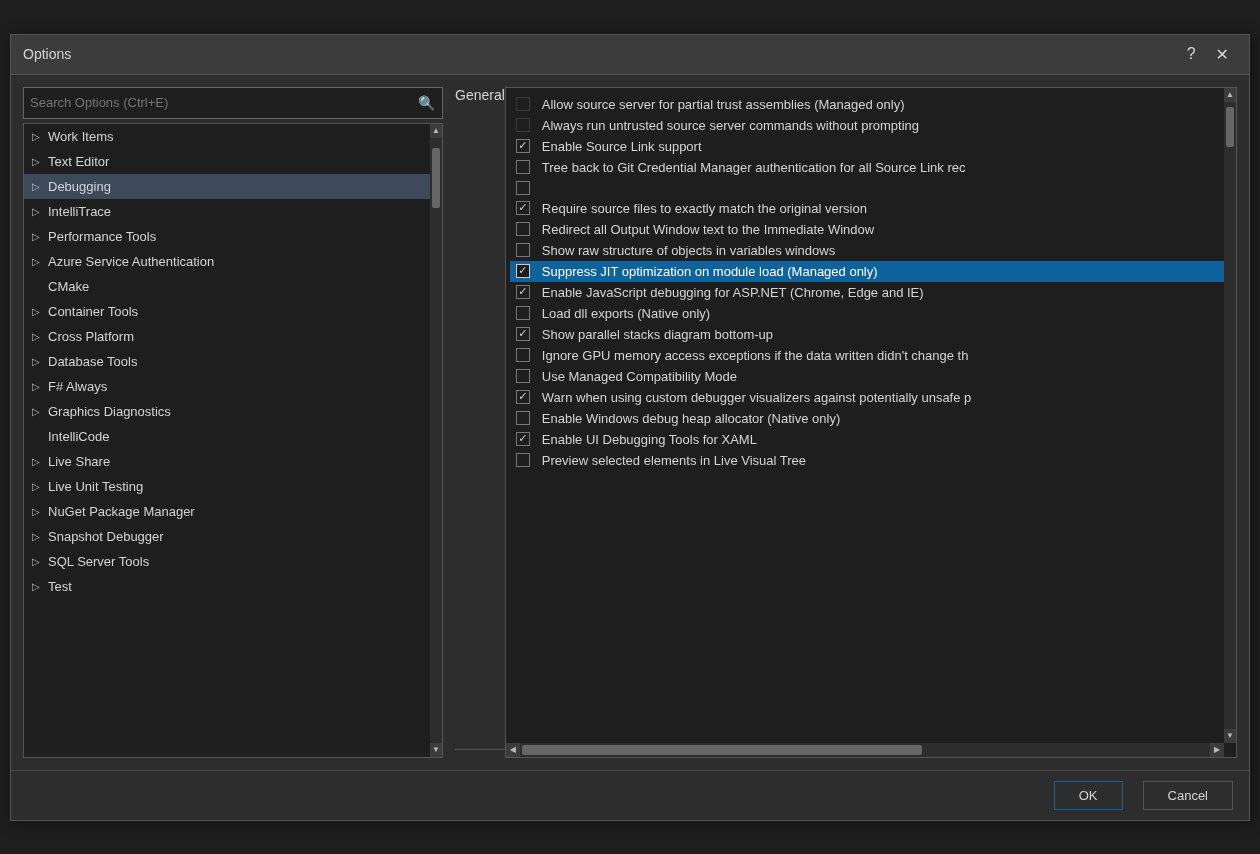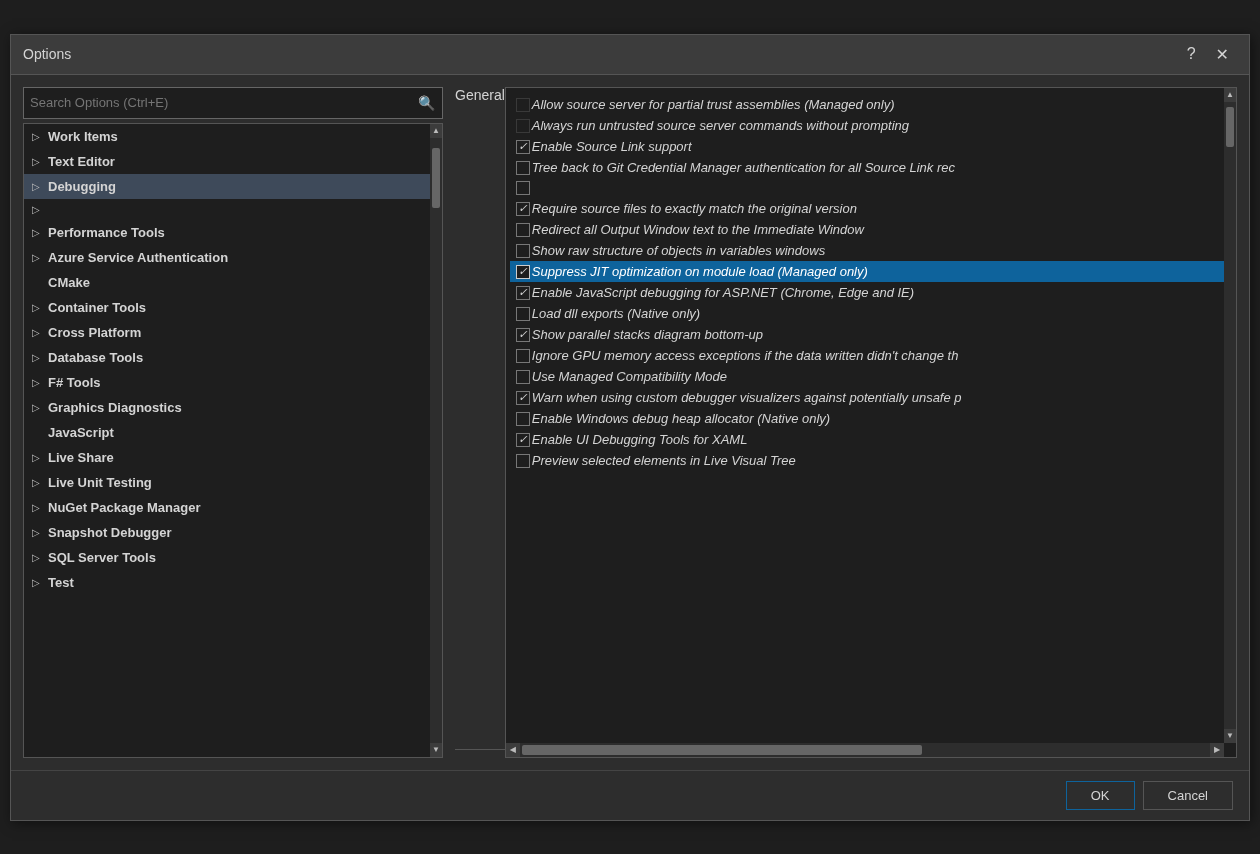--- a/index.html
+++ b/index.html
@@ -104,21 +104,21 @@
       color: #d4d4d4;
       user-select: none;
       gap: 4px;
     }
     .tree-item.selected { background: #3e4a5a; }
     .chevron {
       font-size: 10px;
       width: 12px;
       color: #bbb;
     }
-    .tree-label { flex: 1; font-weight: bold; }
+    .tree-label { flex: 1; }
     .right-panel {
       flex: 1;
       display: flex;
       flex-direction: row;
       overflow: hidden;
     }
     .panel-title {
       font-size: 14px;
       color: #d4d4d4;
       margin-bottom: 8px;
@@ -135,27 +135,26 @@
       flex-direction: column;
     }
     .options-scroll {
       flex: 1;
       overflow-y: auto;
       overflow-x: auto;
       padding: 6px 4px;
     }
     .option-row {
       display: flex;
-      align-items: flex-end;
+      align-items: flex-start;
       padding: 3px 6px;
-      gap: 2px;
+      gap: 12px;
       min-width: 700px;
       color: #d4d4d4;
       cursor: pointer;
-      font-style: italic;
     }
     .option-row.highlighted { background: #0e639c; color: #fff; }
     .option-row.highlighted .cb { border-color: #ccc; }
     .cb {
       width: 14px;
       height: 14px;
       border: 1px solid #777;
       background: #1e1e1e;
       flex-shrink: 0;
       display: flex;
@@ -202,21 +201,21 @@
     }
     .v-thumb {
       background: #666;
       border-radius: 2px;
       margin: 2px;
     }
     .dialog-footer {
       display: flex;
       justify-content: flex-end;
       padding: 10px 16px;
-      gap: 8px;
+      gap: 20px;
       border-top: 1px solid #444;
       flex-shrink: 0;
     }
     .footer-btn {
       padding: 6px 24px;
       font-size: 13px;
       cursor: pointer;
       font-family: 'Segoe UI', sans-serif;
     }
     .btn-ok {
@@ -291,20 +290,21 @@
             <div class="tree-item">
               <span class="chevron">▷</span>
               <span class="tree-label">Text Editor</span>
             </div>
             <div class="tree-item selected">
               <span class="chevron">▷</span>
               <span class="tree-label">Debugging</span>
             </div>
             <div class="tree-item">
               <span class="chevron">▷</span>
+              <span class="tree-label">IntelliTrace</span>
             </div>
             <div class="tree-item">
               <span class="chevron">▷</span>
               <span class="tree-label">Performance Tools</span>
             </div>
             <div class="tree-item">
               <span class="chevron">▷</span>
               <span class="tree-label">Azure Service Authentication</span>
             </div>
             <div class="tree-item">
@@ -318,29 +318,29 @@
             <div class="tree-item">
               <span class="chevron">▷</span>
               <span class="tree-label">Cross Platform</span>
             </div>
             <div class="tree-item">
               <span class="chevron">▷</span>
               <span class="tree-label">Database Tools</span>
             </div>
             <div class="tree-item">
               <span class="chevron">▷</span>
-              <span class="tree-label">F# Tools</span>
+              <span class="tree-label">F# Always</span>
             </div>
             <div class="tree-item">
               <span class="chevron">▷</span>
               <span class="tree-label">Graphics Diagnostics</span>
             </div>
             <div class="tree-item">
               <span class="chevron"></span>
-              <span class="tree-label">JavaScript</span>
+              <span class="tree-label">IntelliCode</span>
             </div>
             <div class="tree-item">
               <span class="chevron">▷</span>
               <span class="tree-label">Live Share</span>
             </div>
             <div class="tree-item">
               <span class="chevron">▷</span>
               <span class="tree-label">Live Unit Testing</span>
             </div>
             <div class="tree-item">

